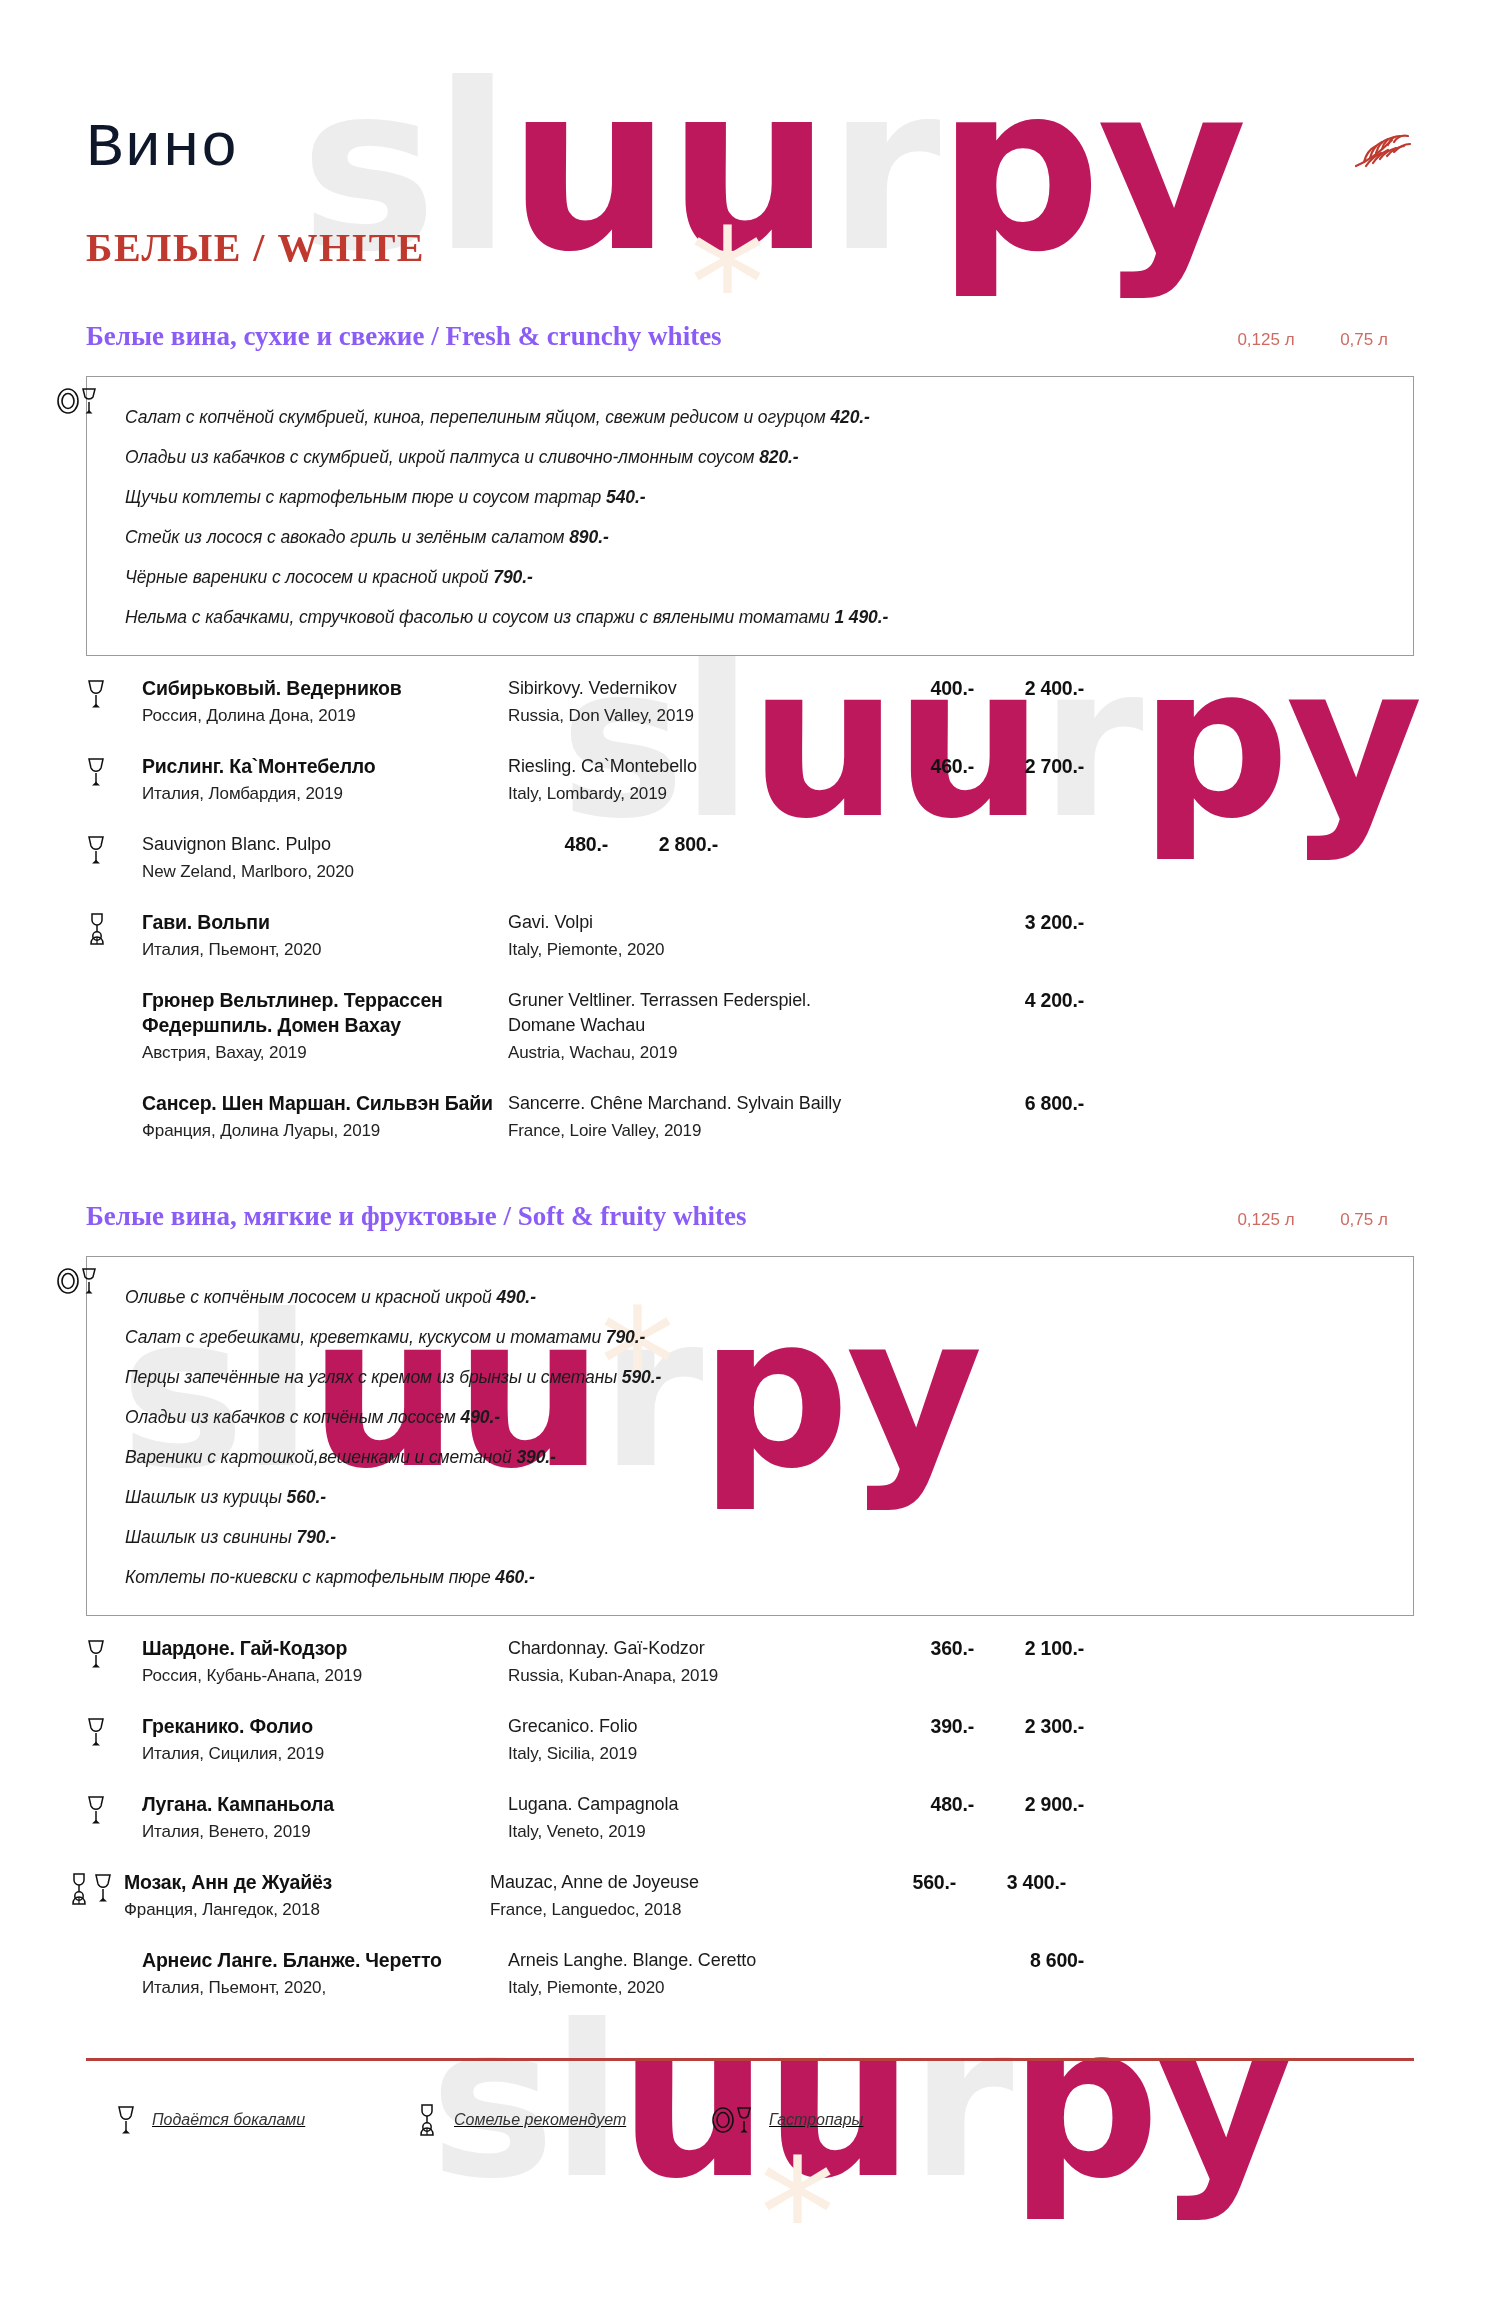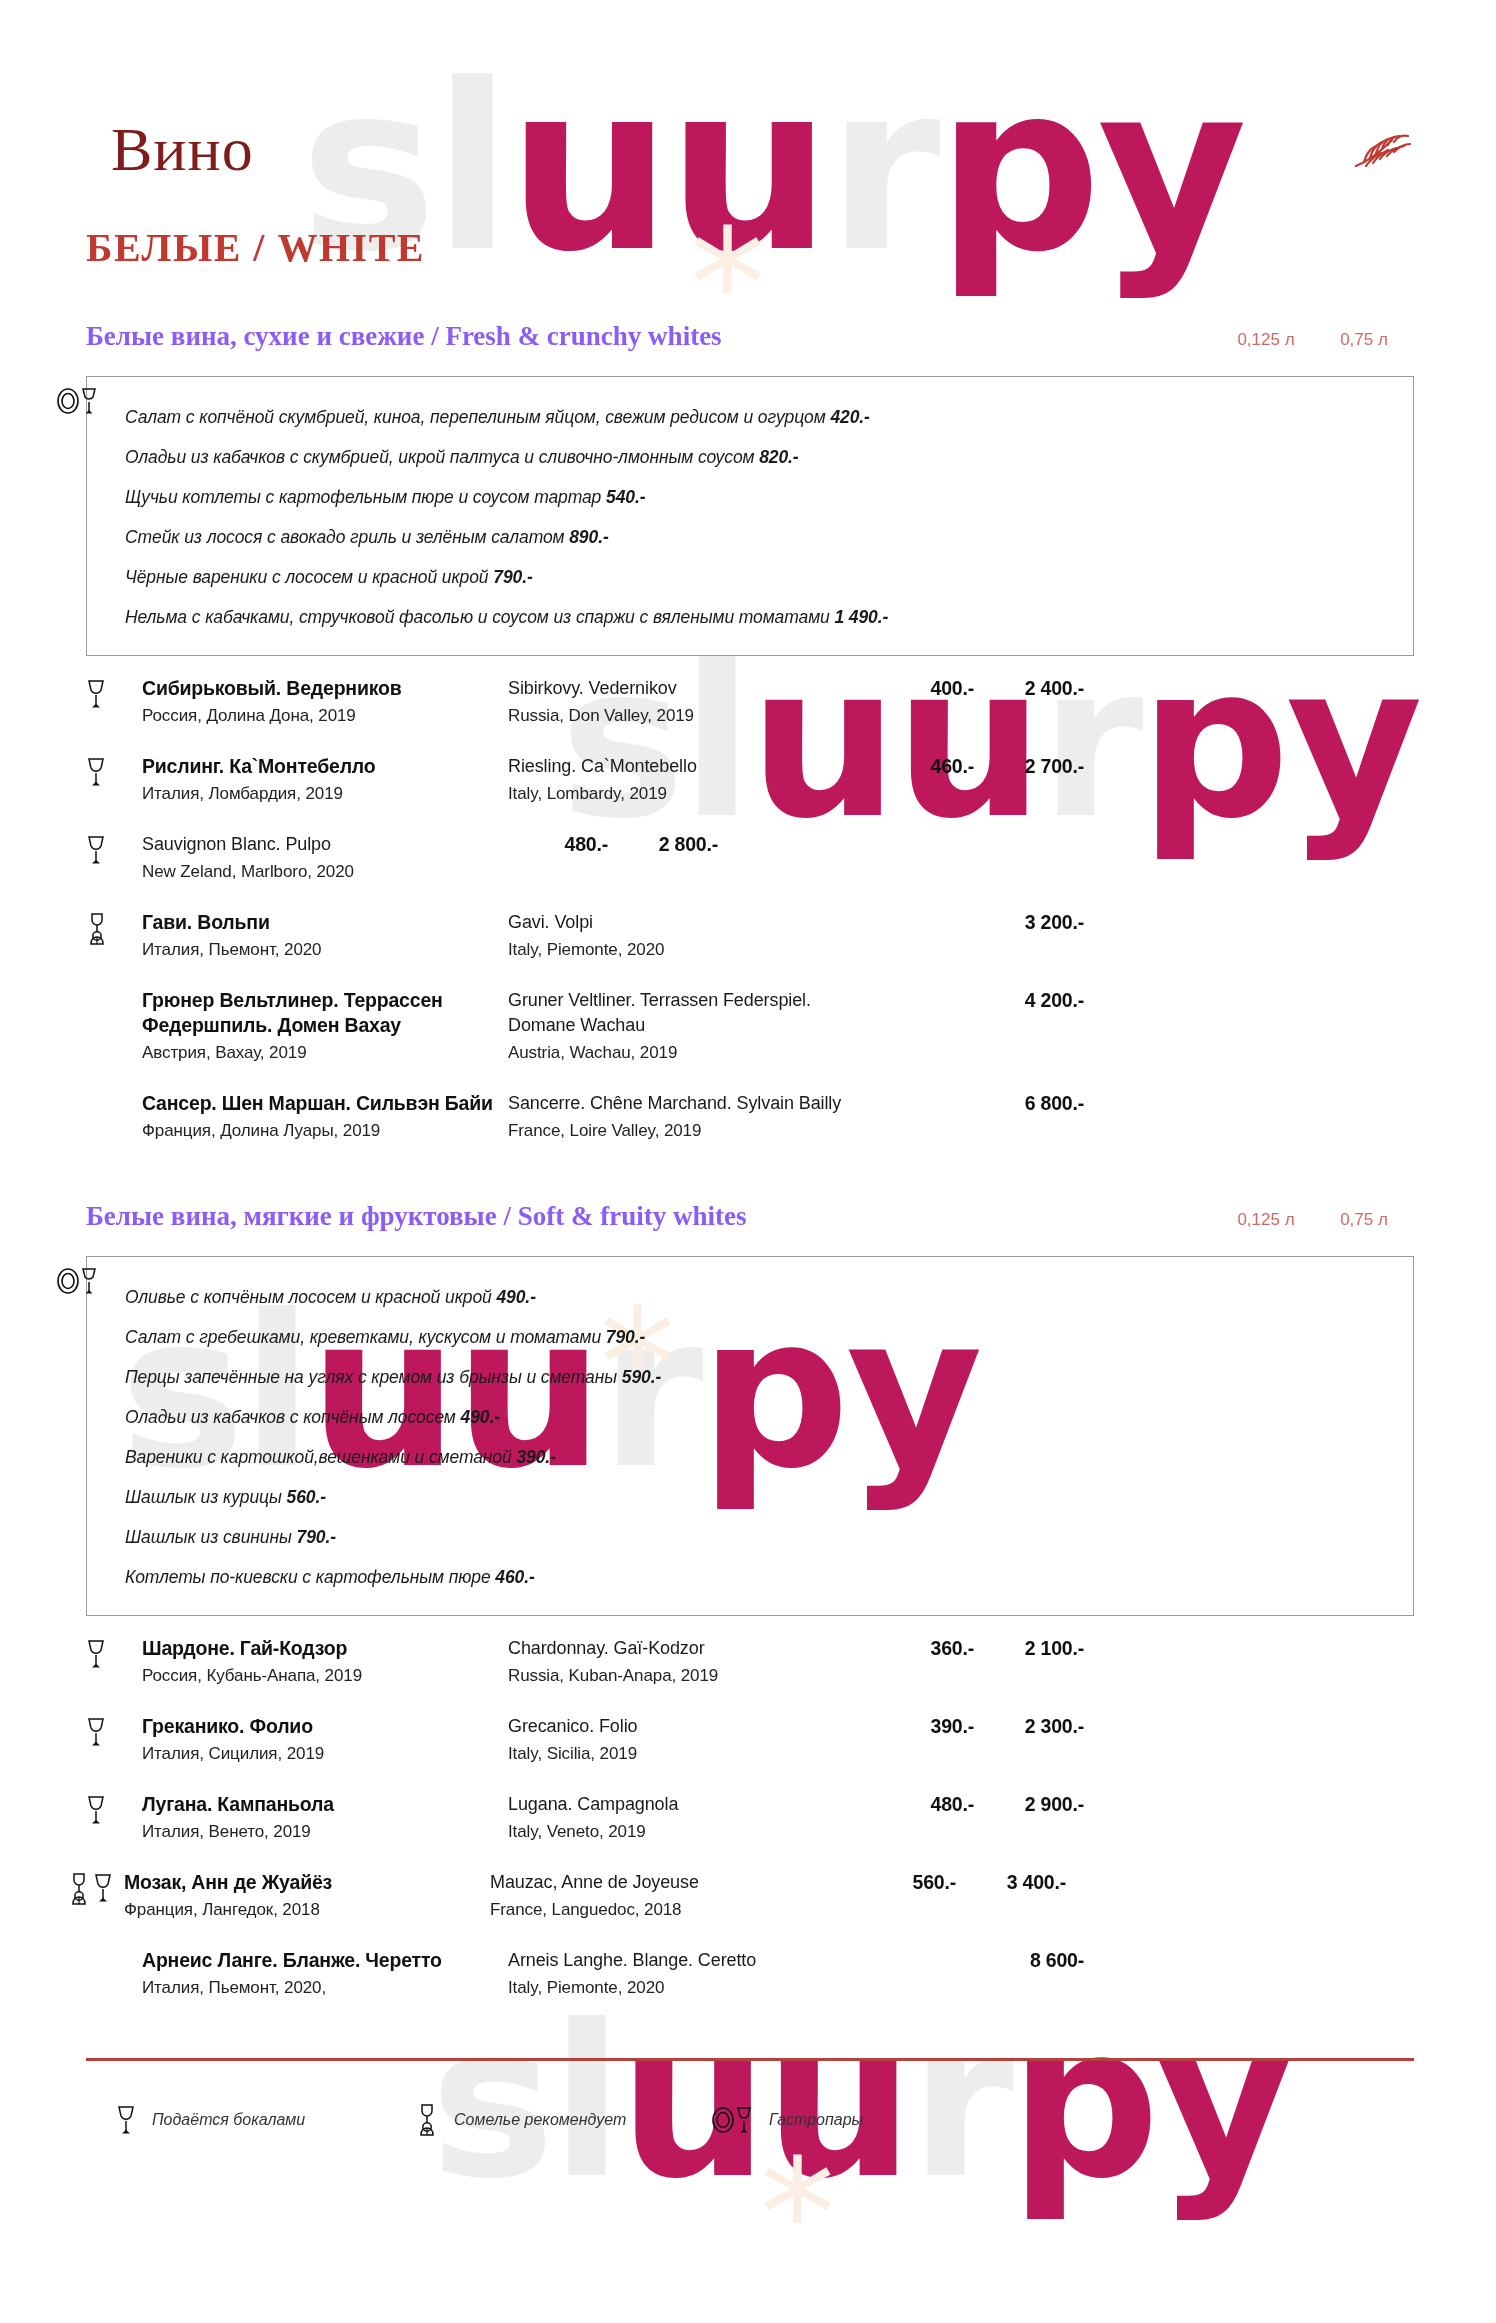--- a/index.html
+++ b/index.html
@@ -59,27 +59,26 @@
 
   
   .head-row {
     display: flex;
     align-items: flex-start;
     justify-content: space-between;
     padding: 0 22px 0 26px;
     margin-top: 118px;
   }
   .title {
-    color: #7f1d1d;
-    font-family: Liberation Serif, serif;
+    color: #0f172a;
+    font-family: Liberation Mono, monospace;
     font-size: 62px;
     line-height: 62px;
     font-weight: 400;
     letter-spacing: 1px;
-    margin-left: 25px;
   }
   .leaf-mark {
     margin-top: 14px;
     color: #c0392f;
   }
   .subtitle {
     color: #c0392f;
     font-family: "Liberation Serif", serif;
     font-size: 40px;
     font-weight: 700;
@@ -209,20 +208,21 @@
     font-size: 19.5px;
     font-weight: 700;
     color: #111;
     letter-spacing: -0.2px;
   }
 
   
   .footer {
     margin: 0 22px 0 26px;
     padding-top: 46px;
+    text-decoration: underline;
   }
   .rule {
     height: 3px;
     background: #b5403c;
     width: 100%;
   }
   .legend {
     display: flex;
     align-items: center;
     margin-top: 42px;

